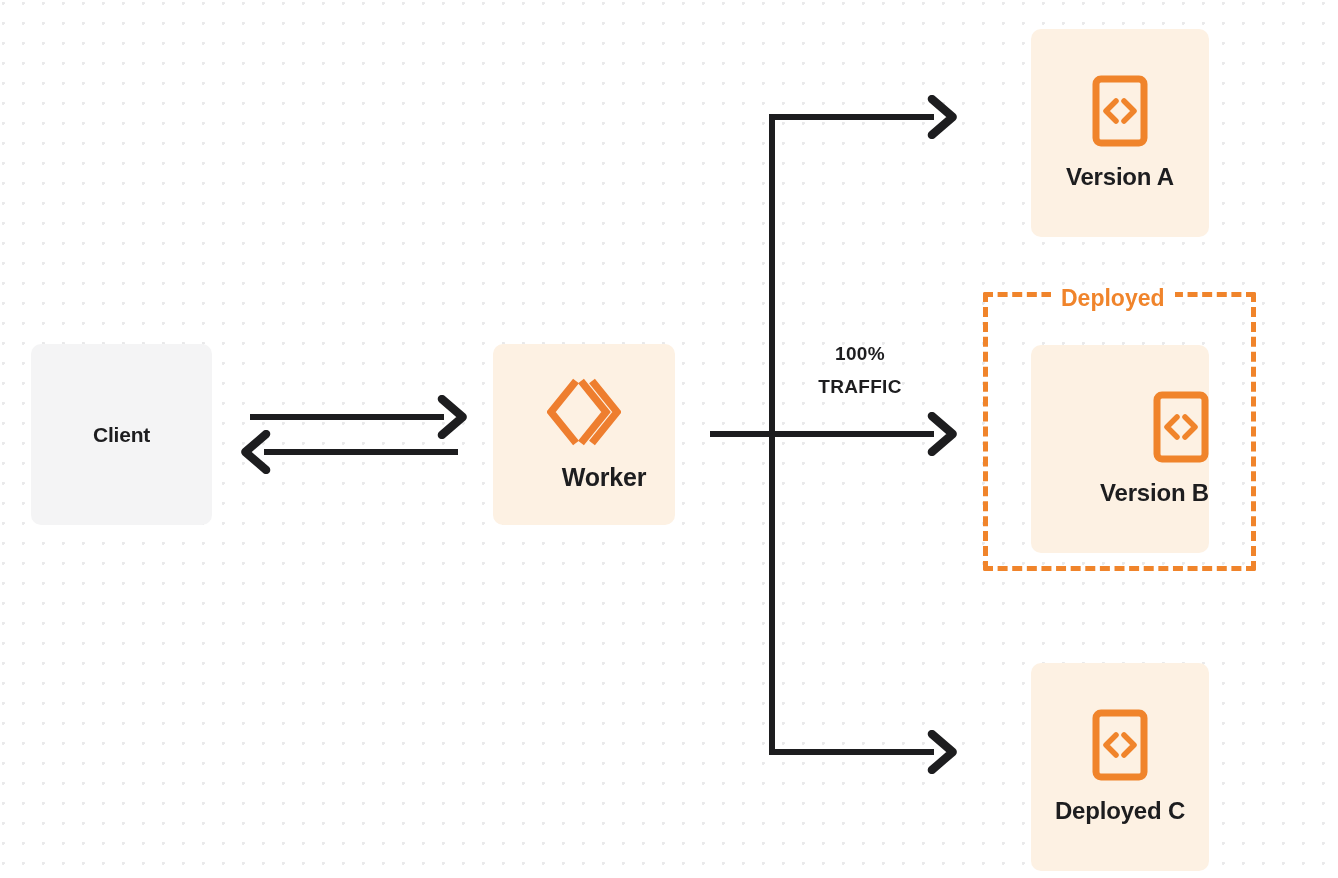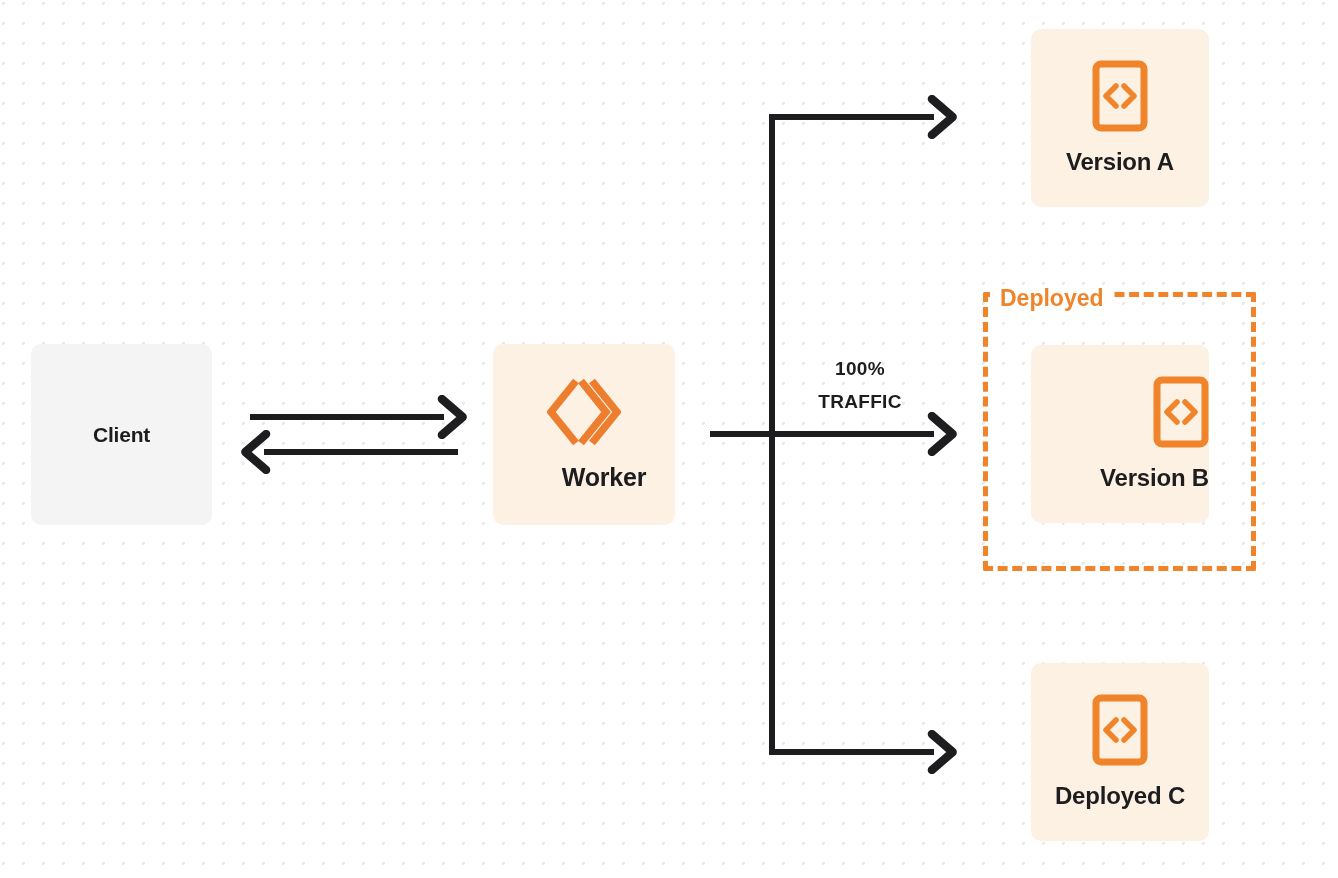--- a/index.html
+++ b/index.html
@@ -57,21 +57,21 @@
   #worker-node .node-label {
     font-size: 25px;
     margin-top: 16px;
     margin-left: 40px;
   }
   .worker-logo { width: 74px; height: 70px; display: block; }
 
   
   .version-node {
     width: 178px;
-    height: 178px;
+    height: 208px;
     background: #fdf1e3;
     left: 1031px;
   }
   #version-a-node { top: 29px; }
   #version-b-node { top: 345px; align-items: flex-end; }
   #version-c-node { top: 663px; }
   .version-node .node-label {
     font-size: 24px;
     margin-top: 16px;
   }
@@ -83,21 +83,21 @@
     left: 983px;
     top: 292px;
     width: 273px;
     height: 279px;
     box-sizing: border-box;
     border: 5px dashed #f0842b;
     border-radius: 2px;
   }
   #deployed-label {
     position: absolute;
-    left: 990px;
+    left: 1051px;
     top: 285px;
     background: #ffffff;
     padding: 0 10px;
     font-size: 23px;
     font-weight: bold;
     color: #f0842b;
     line-height: 26px;
     white-space: nowrap;
   }
 
@@ -108,21 +108,21 @@
     top: 0;
     width: 1338px;
     height: 878px;
     pointer-events: none;
   }
 
   
   #traffic-label {
     position: absolute;
     left: 789px;
-    top: 352px;
+    top: 337px;
     width: 142px;
     text-align: center;
     font-size: 19px;
     font-weight: bold;
     color: #1d1d1f;
     line-height: 33px;
     letter-spacing: 0.3px;
   }
   #traffic-label div { white-space: nowrap; }
 </style>

